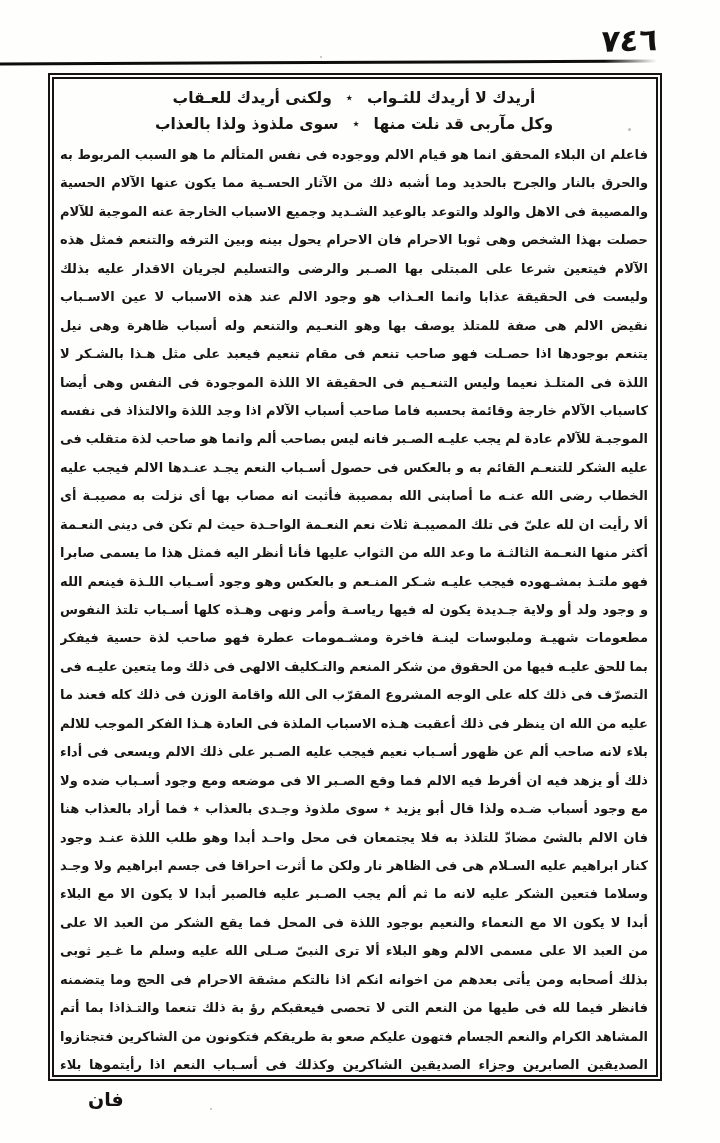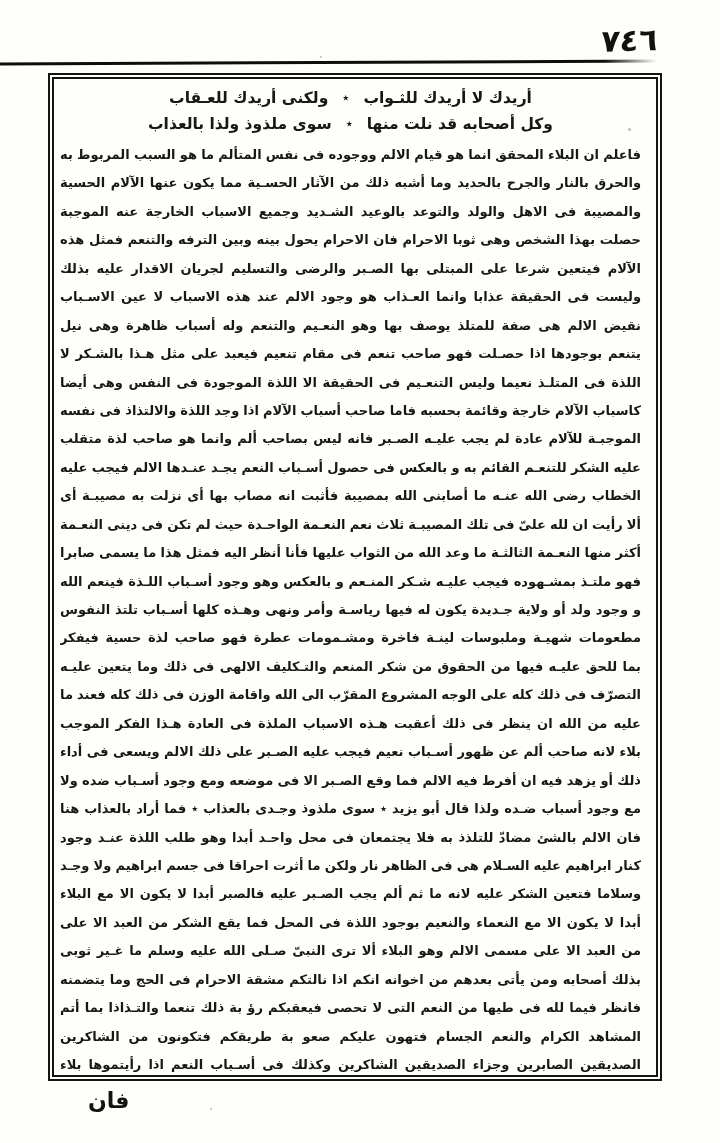--- a/index.html
+++ b/index.html
@@ -43,21 +43,21 @@
     height: 1008px;
     border: 2px solid #161310;
     box-sizing: border-box;
     padding: 2px;
   }
   .frame-inner {
     width: 100%;
     height: 100%;
     border: 2px solid #161310;
     box-sizing: border-box;
-    padding: 4px 15px 0 6px;
+    padding: 4px 8px 0 6px;
     overflow: hidden;
   }
   .verse-block {
     direction: rtl;
     text-align: center;
     padding-top: 2px;
     padding-bottom: 4px;
   }
   .verse-line {
     font-size: 15.5px;
@@ -83,21 +83,21 @@
     overflow: hidden;
     text-align: justify;
     text-align-last: justify;
     word-spacing: -0.5px;
     color: #1a1713;
   }
   .catchword {
     position: absolute;
     top: 1088px;
     left: 88px;
-    font-size: 22px;
+    font-size: 19px;
     font-weight: bold;
     direction: rtl;
     color: #14110e;
   }
   .speck {
     position: absolute;
     background: #8a857d;
     border-radius: 50%;
     opacity: 0.55;
   }
@@ -111,21 +111,21 @@
   <div class="top-rule"></div>
 
   <div class="frame-outer">
     <div class="frame-inner">
 
       <div class="verse-block">
         <div class="verse-line">
           <span>أريدك لا أريدك للثـواب</span><span class="verse-sep">٭</span><span>ولكنى أريدك للعـقاب</span>
         </div>
         <div class="verse-line">
-          <span>وكل أصحابه قد نلت منها</span><span class="verse-sep">٭</span><span>سوى ملذوذ ولذا بالعذاب</span>
+          <span>وكل مآربى قد نلت منها</span><span class="verse-sep">٭</span><span>سوى ملذوذ ولذا بالعذاب</span>
         </div>
       </div>
 
       <div class="body-text">
         <div class="body-line">فاعلم ان البلاء المحقق انما هو قيام الالم ووجوده فى نفس المتألم ما هو السبب المربوط به عادة كوجود الضرب بالسوط</div>
         <div class="body-line">والحرق بالنار والجرح بالحديد وما أشبه ذلك من الآثار الحسـية مما يكون عنها الآلام الحسية وكذلك ضياع المال</div>
         <div class="body-line">والمصيبة فى الاهل والولد والتوعد بالوعيد الشـديد وجميع الاسباب الخارجة عنه الموجبة للآلام النفسـية عادة اذا</div>
         <div class="body-line">حصلت بهذا الشخص وهى ثوبا الاحرام فان الاحرام يحول بينه وبين الترفه والتنعم فمثل هذه الامور فى العادة يوجب</div>
         <div class="body-line">الآلام فيتعين شرعا على المبتلى بها الصـبر والرضى والتسليم لجريان الاقدار عليه بذلك فتسـمى هذه الاسـباب عذابا</div>
         <div class="body-line">وليست فى الحقيقة عذابا وانما العـذاب هو وجود الالم عند هذه الاسباب لا عين الاسـباب وكذلك اللذة التى هى</div>

